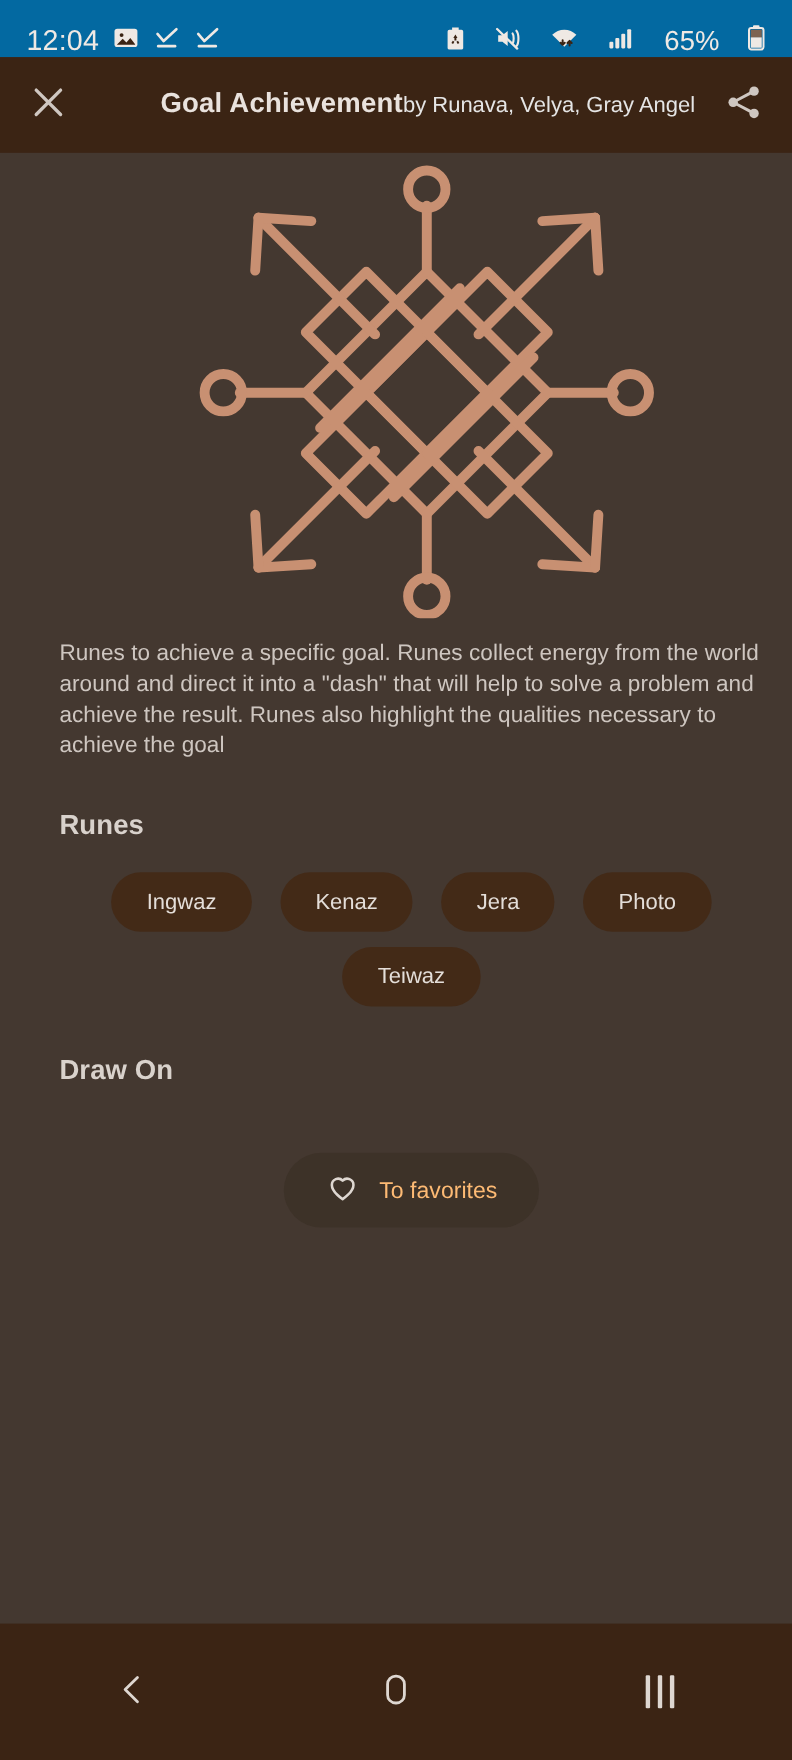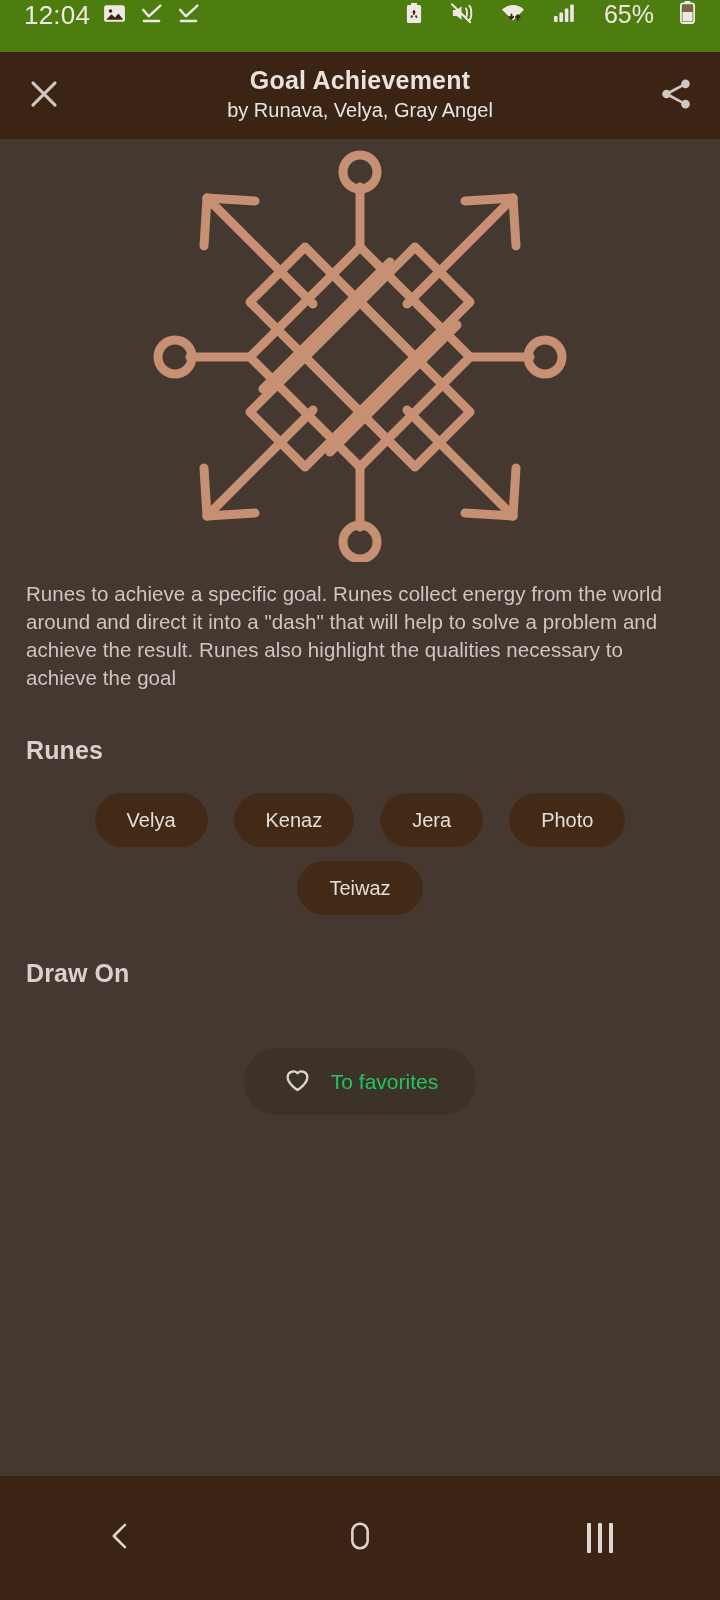--- a/index.html
+++ b/index.html
@@ -7,51 +7,51 @@
     width:720px; height:1600px;
     background:#443830;
     font-family:"Liberation Sans", sans-serif;
     overflow:hidden;
   }
   #app { position:relative; width:720px; height:1600px; background:#443830; }
 
   
   .statusbar {
     position:absolute; top:0; left:0; width:720px; height:52px;
-    background:#4d7c0f;
-    display:flex; align-items:flex-start; justify-content:space-between;
+    background:#0369a1;
+    display:flex; align-items:flex-end; justify-content:space-between;
     padding:0 24px;
   }
   .sb-left { display:flex; align-items:center; gap:12px; }
   .sb-right { display:flex; align-items:center; gap:25px; }
   .sb-clock { color:#efe9e4; font-size:26px; font-weight:400; letter-spacing:.2px; }
   .sb-ico { display:block; }
   .sb-pct { color:#efe9e4; font-size:25px; font-weight:400; margin-left:3px; }
 
   
   .header {
     position:absolute; top:52px; left:0; width:720px; height:87px;
     background:#3b2414;
     display:flex; align-items:center;
   }
   .hdr-btn {
     width:88px; height:87px; display:flex; align-items:center; justify-content:center;
     cursor:pointer; flex:0 0 88px;
   }
   .hdr-titles {
-    flex:1; display:flex; flex-direction:column; align-items:center; justify-content:space-between;
+    flex:1; display:flex; flex-direction:row; align-items:center; justify-content:flex-end;
     padding-bottom:2px;
   }
   .hdr-title { color:#e9e2dd; font-size:25px; font-weight:bold; letter-spacing:.2px; line-height:1.18; }
   .hdr-sub { color:#e5e5e5; font-size:20px; font-weight:400; margin-top:4px; line-height:1.18; }
 
   
   .content {
     position:absolute; top:139px; left:0; width:720px; height:1176px;
-    background:#443830; overflow:hidden;
+    background:#443830; overflow:hidden;padding-left:28px;
   }
   .rune-wrap { width:720px; height:425px; display:flex; align-items:center; justify-content:center; }
 
   .desc {
     color:#cec6c0; font-size:20.5px; line-height:1.37;
     padding:0 26px; margin-top:16px; letter-spacing:.05px;
   }
 
   .section-title {
     color:#d9d2cc; font-size:25px; font-weight:bold;
@@ -71,21 +71,21 @@
   .draw-on-val {
     color:#cec6c0; font-size:20.5px; padding:0 26px; margin-top:20px;
   }
 
   .fav-row { display:flex; justify-content:center; margin-top:60px; }
   .fav-btn {
     background:#3d3228; border-radius:34px;
     display:flex; align-items:center; gap:18px;
     padding:16px 38px; cursor:pointer;
   }
-  .fav-label { color:#22c55e; font-size:21px; line-height:1; }
+  .fav-label { color:#fdba74; font-size:21px; line-height:1; }
 
   
   .navbar {
     position:absolute; bottom:0; left:0; width:720px; height:124px;
     background:#3b2414; display:flex; align-items:center;
   }
   .nav-btn { flex:1; display:flex; align-items:center; justify-content:center; height:124px; cursor:pointer; }
   .recents { display:flex; gap:7px; }
   .recents i { display:block; width:4px; height:30px; background:#ded7d1; border-radius:1px; }
 </style>
@@ -225,21 +225,21 @@
           <path d="M185 310 L312 183"></path>
         </g>
       </svg>
     </div>
 
     <div class="desc">Runes to achieve a specific goal. Runes collect energy from the world around and direct it into a "dash" that will help to solve a problem and achieve the result. Runes also highlight the qualities necessary to achieve the goal</div>
 
     <div class="section-title">Runes</div>
 
     <div class="chips">
-      <div class="chip">Velya</div>
+      <div class="chip">Ingwaz</div>
       <div class="chip">Kenaz</div>
       <div class="chip">Jera</div>
       <div class="chip">Photo</div>
       <div class="chip">Teiwaz</div>
     </div>
 
     <div class="section-title">Draw On</div>
 
     <div class="fav-row">
       <div class="fav-btn">

